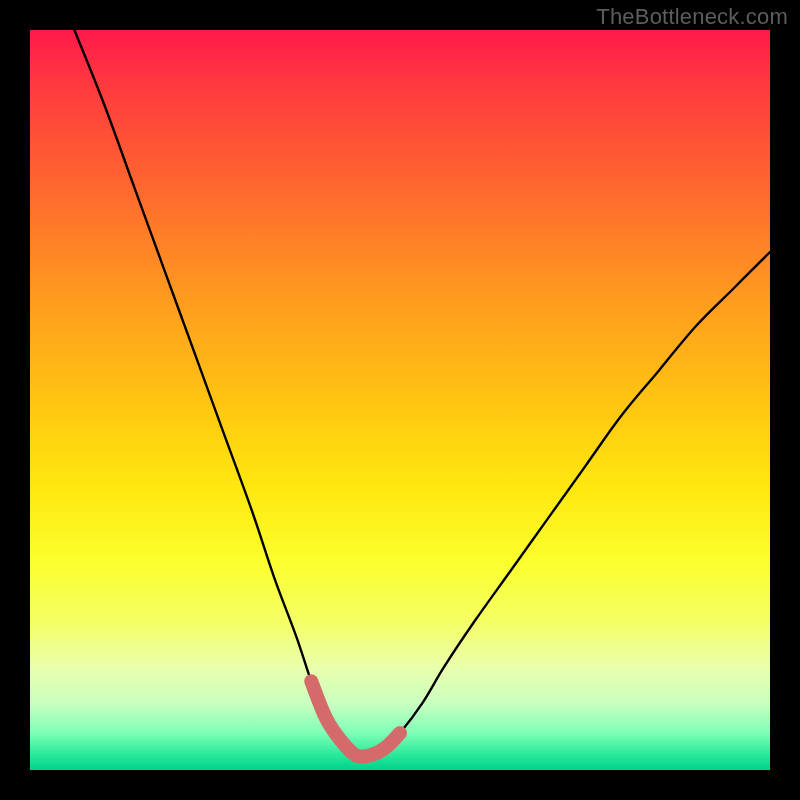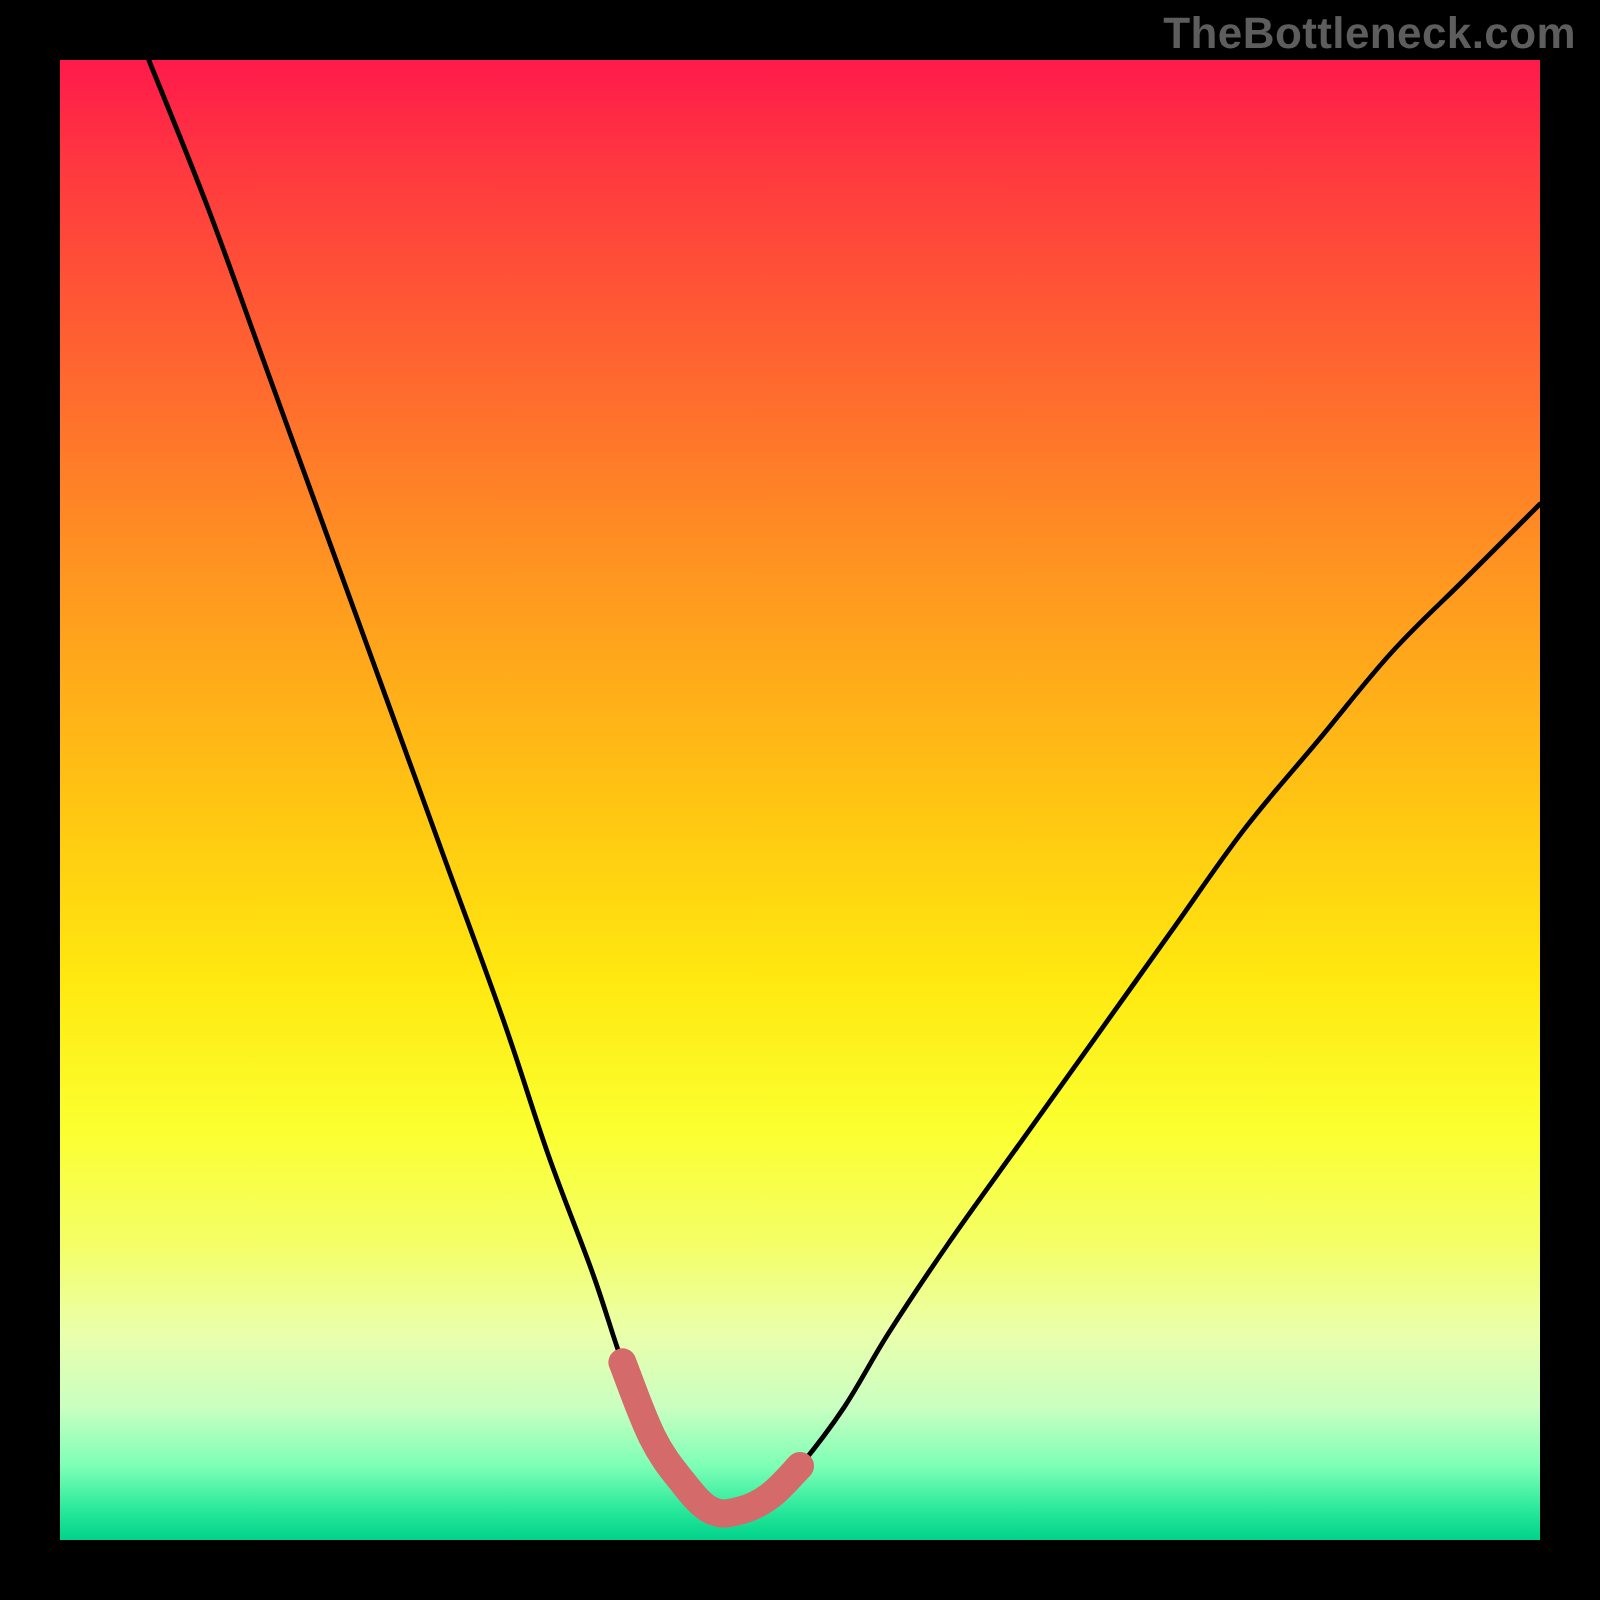--- a/index.html
+++ b/index.html
@@ -9,21 +9,21 @@
     width: 800px;
     height: 800px;
     background: #000;
   }
   .watermark {
     position: absolute;
     top: 4px;
     right: 12px;
     font-family: Arial, Helvetica, sans-serif;
     font-size: 22px;
-    font-weight: 700;
+    font-weight: 400;
     color: #5d5d5d;
     letter-spacing: 0.2px;
     z-index: 50;
   }
   .plot {
     position: absolute;
     left: 30px;
     top: 30px;
     width: 740px;
     height: 740px;

